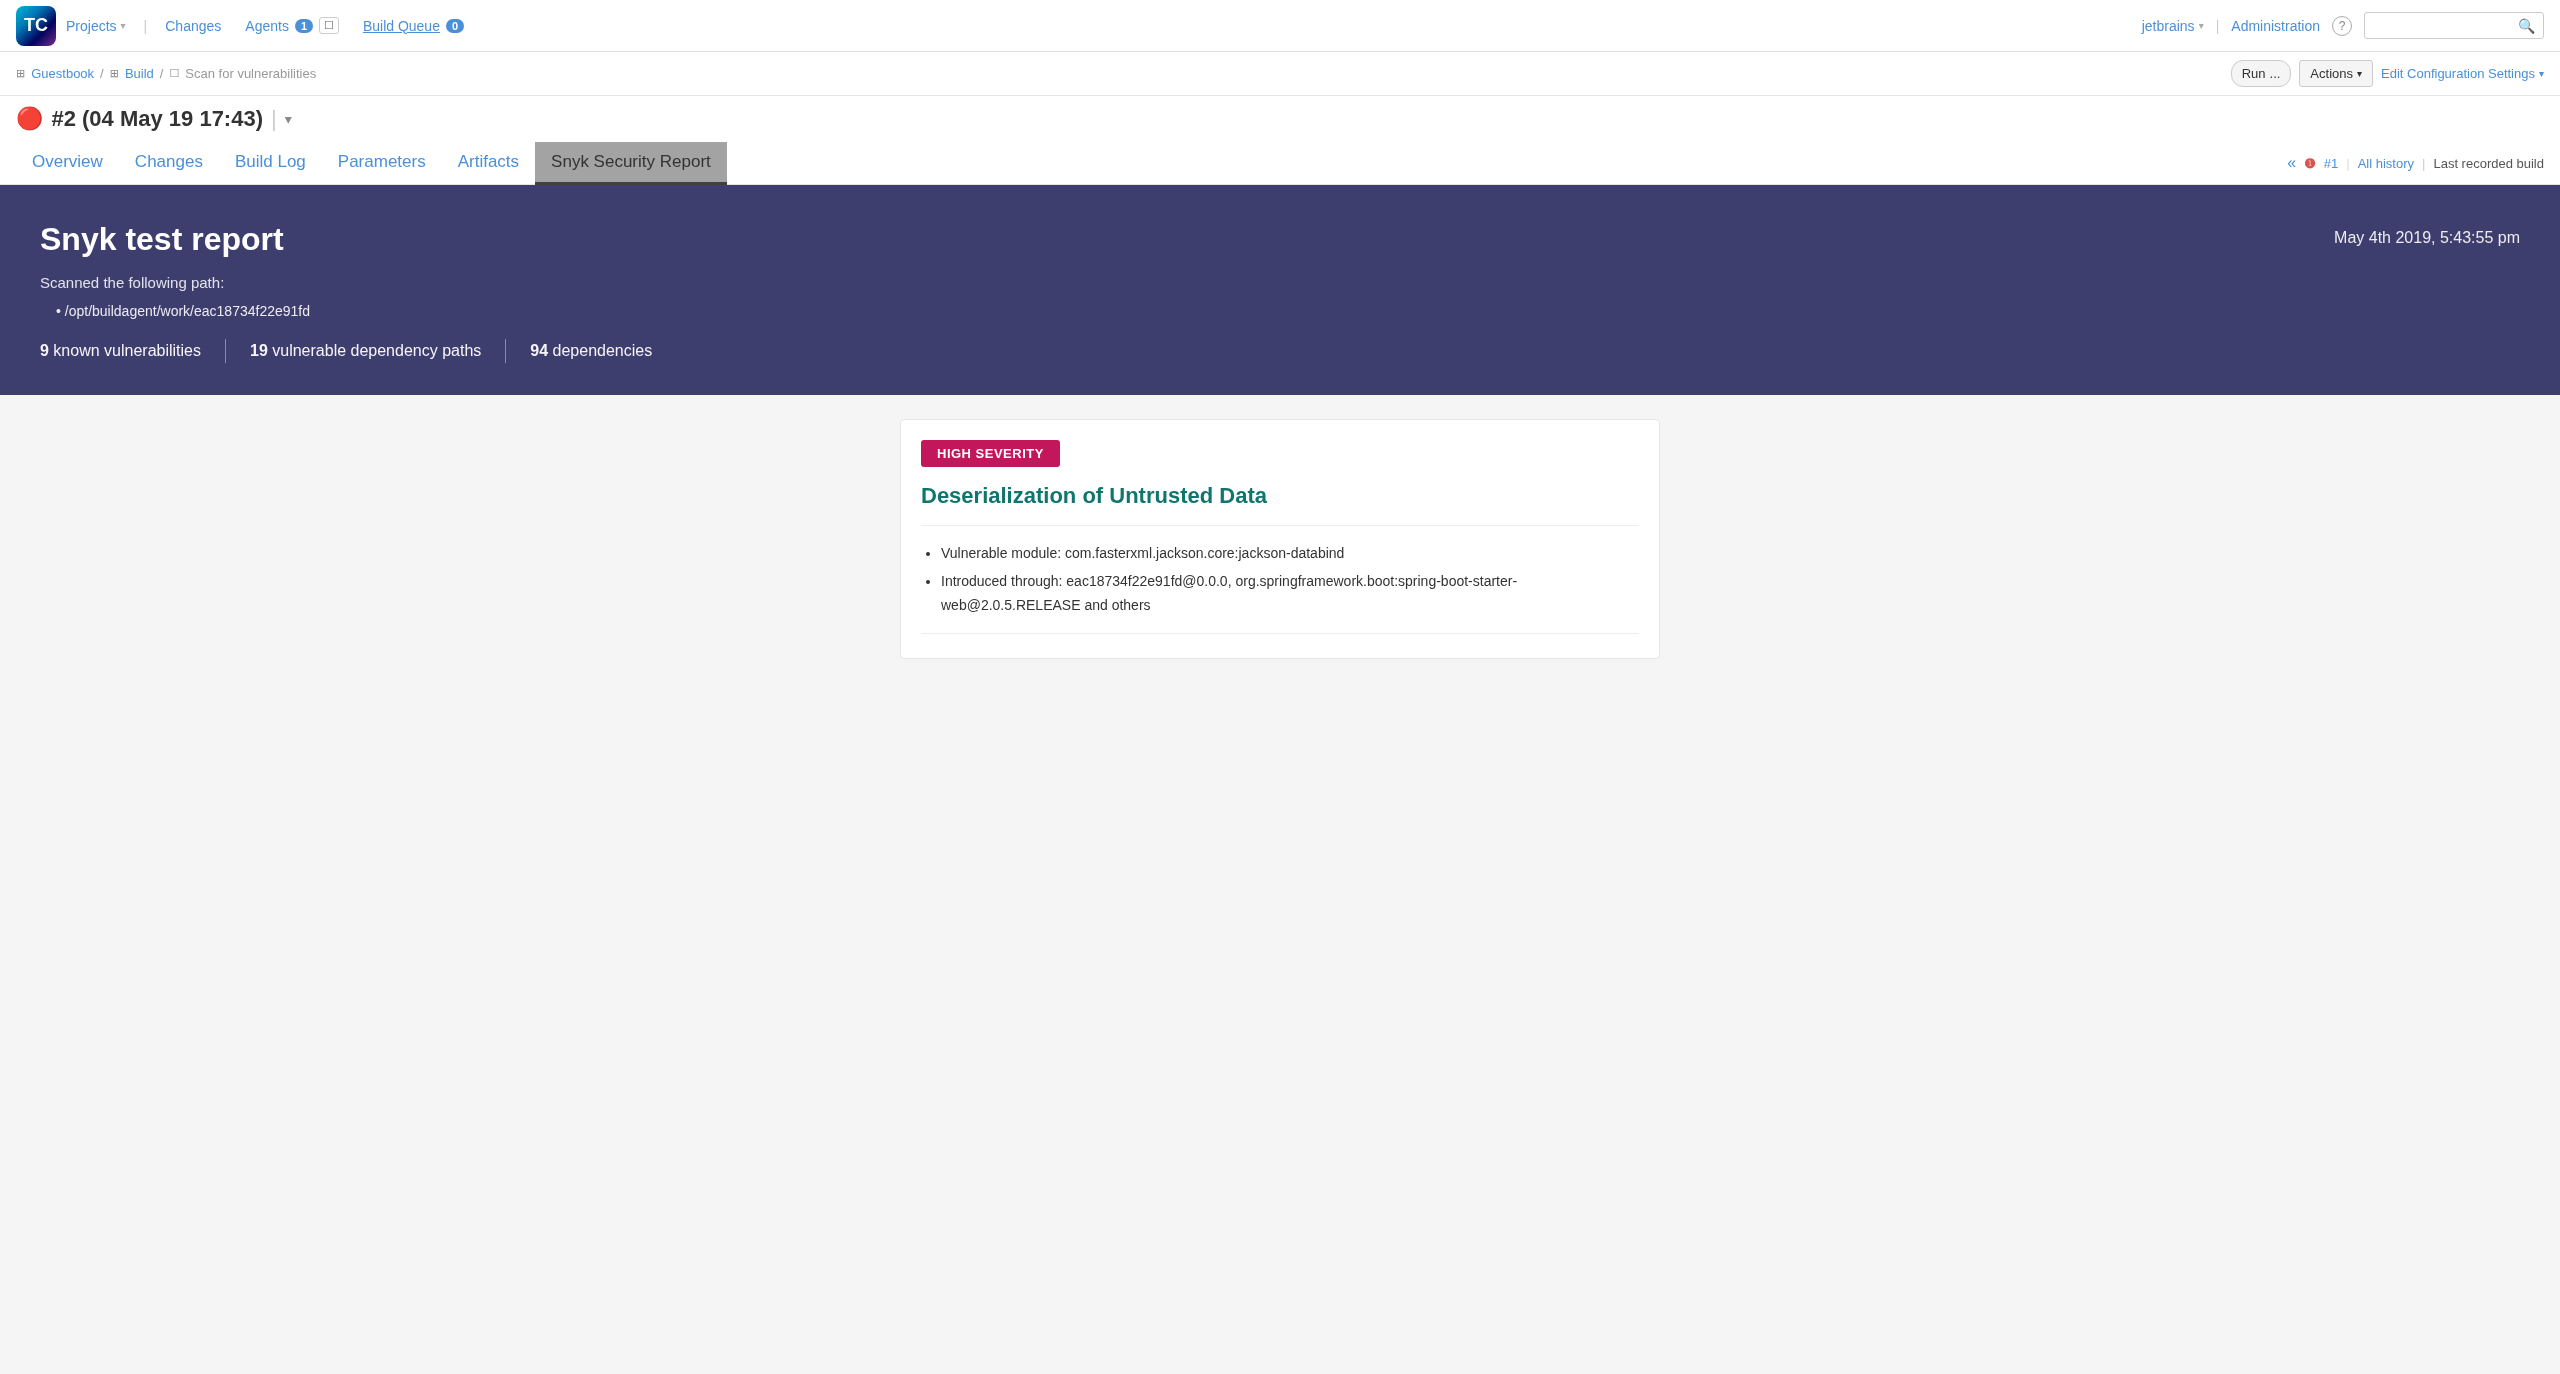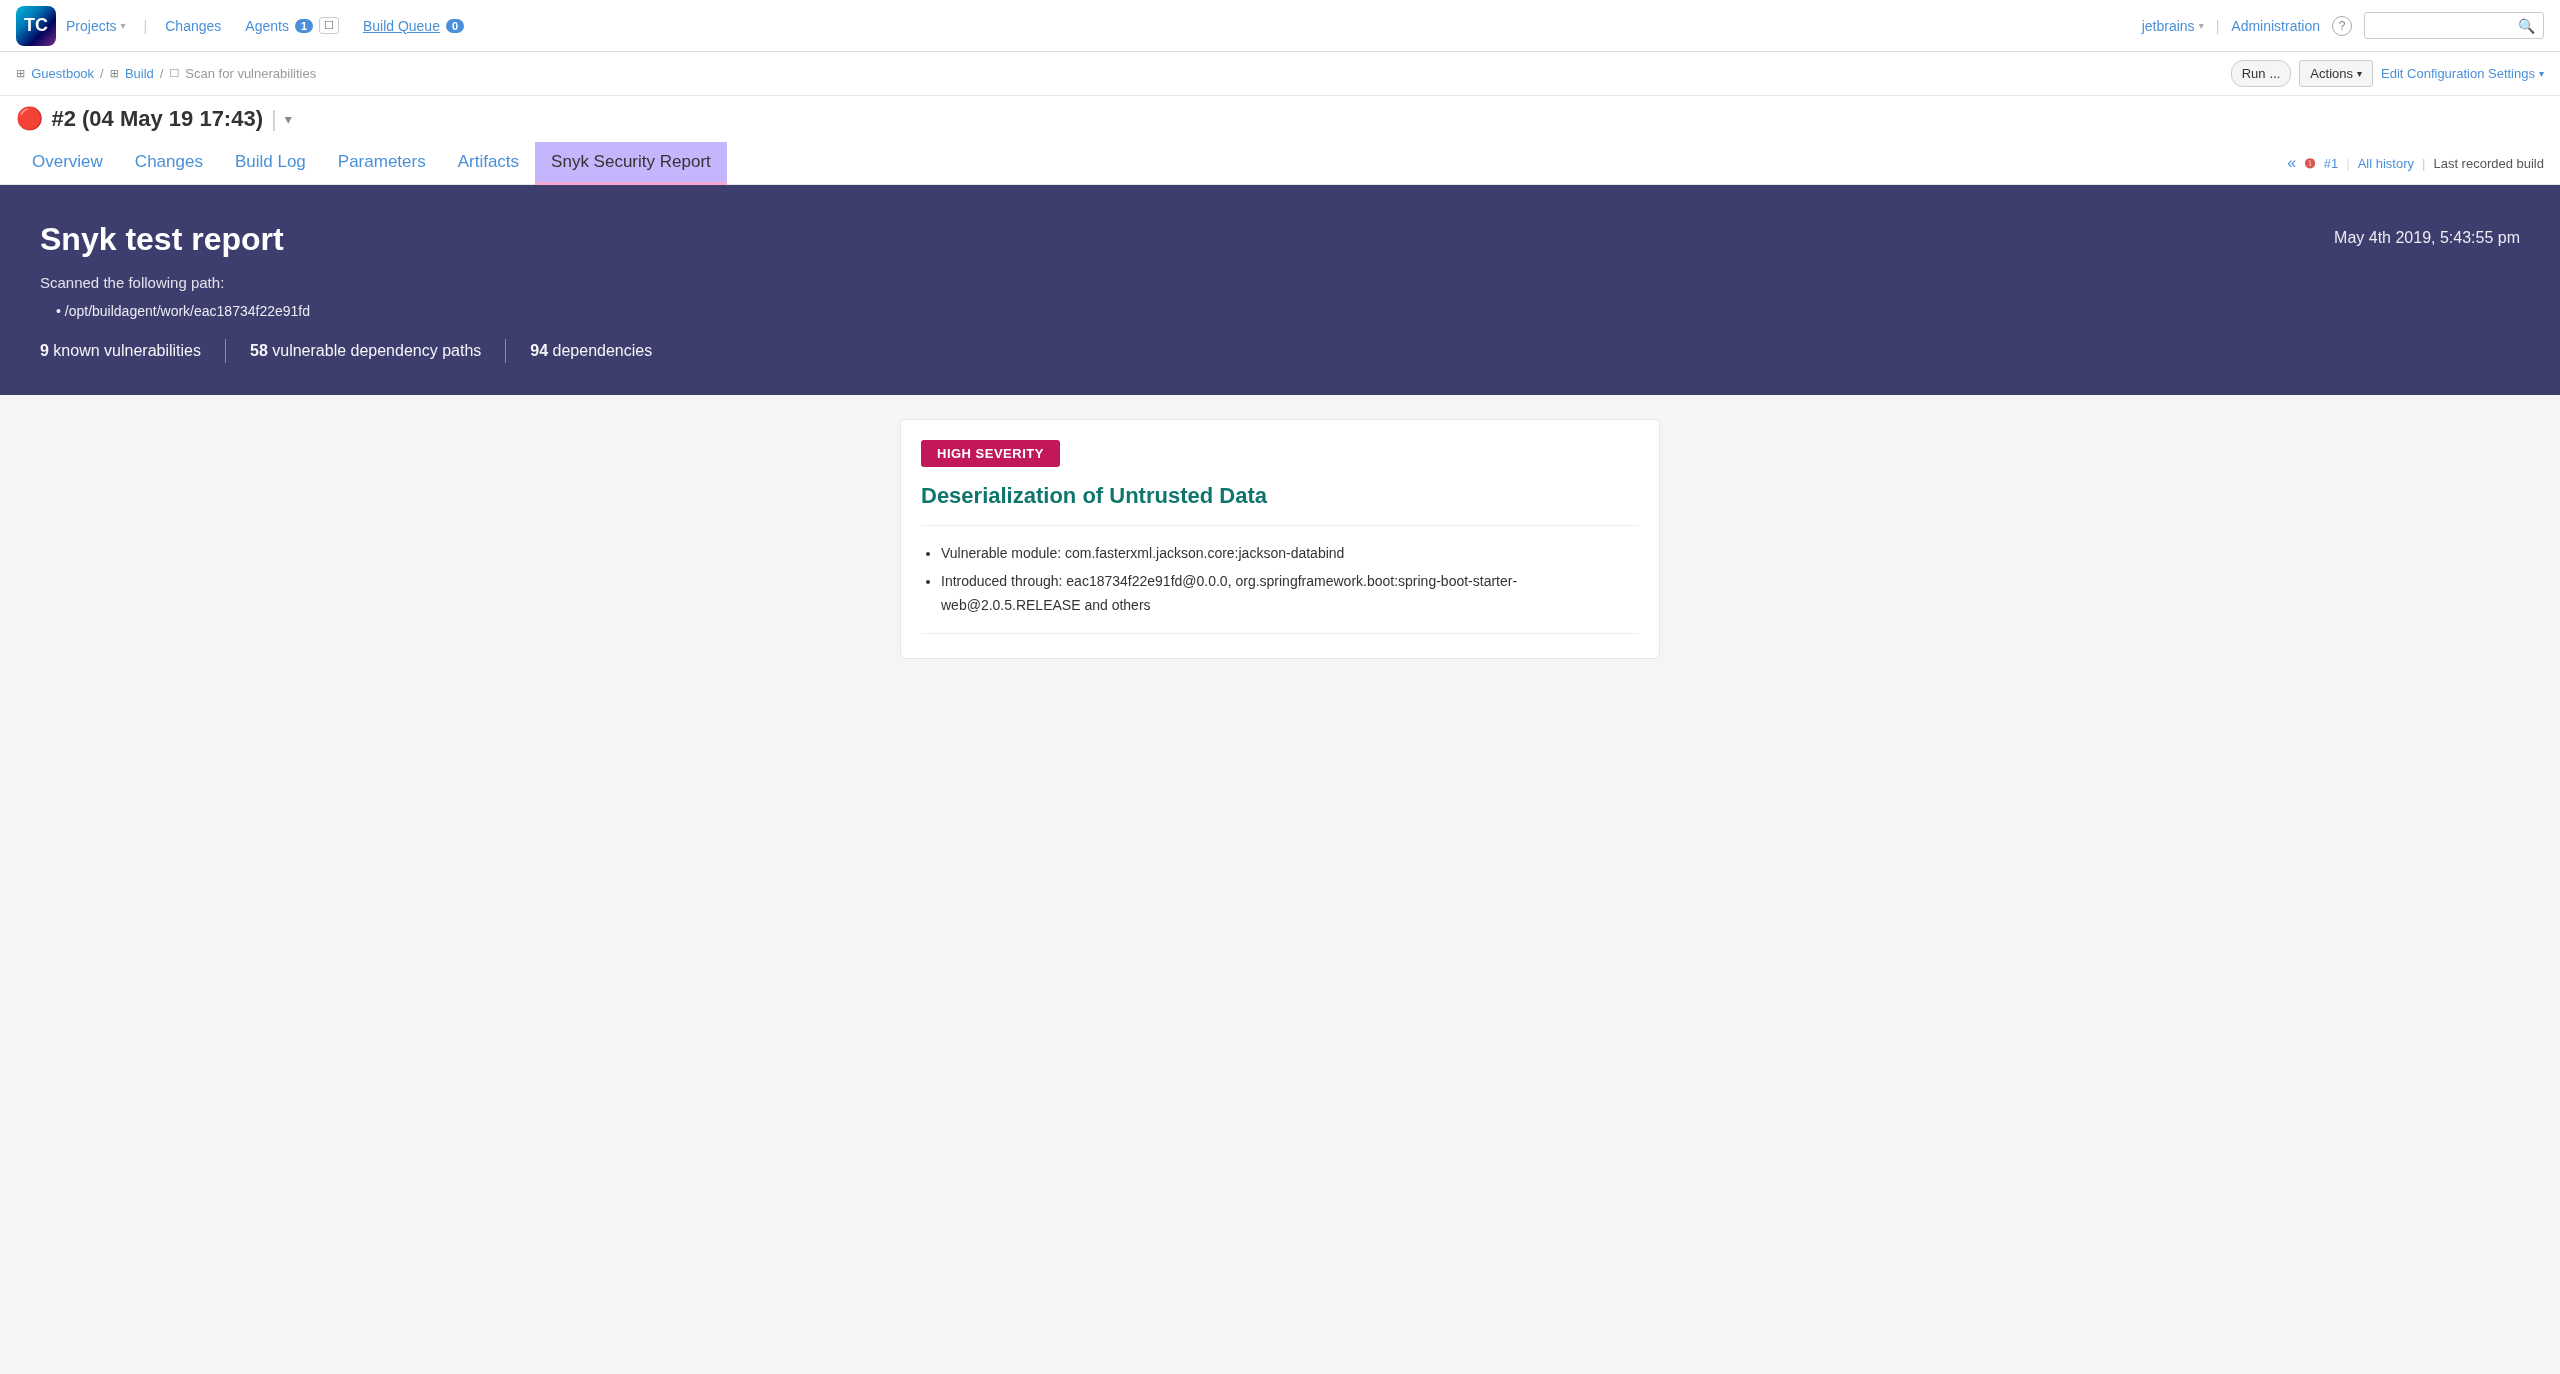--- a/index.html
+++ b/index.html
@@ -71,21 +71,21 @@
     
     .tabs-bar {
       background: #fff; display: flex; align-items: center; border-bottom: 1px solid #ddd;
       padding: 0 16px;
     }
     .tab {
       padding: 10px 16px; font-size: 17px; color: #4a90d9; cursor: pointer;
       border-bottom: 3px solid transparent; margin-bottom: -1px; text-decoration: none;
     }
     .tab.active {
-      color: #333; border-bottom: 3px solid #f9a8d4; font-weight: 500; background: #c4b5fd;
+      color: #333; border-bottom: 3px solid #404040; font-weight: 500; background: #a3a3a3;
     }
     .tab-history-nav { display: flex; align-items: center; gap: 8px; margin-left: auto; font-size: 13px; }
     .tab-history-nav a { color: #4a90d9; text-decoration: none; }
     .tab-history-nav .error-badge { color: #d9534f; font-weight: bold; }
     .tab-history-nav .separator { color: #ddd; }
 
     
     .snyk-header {
       background: #3d3d6e;
       padding: 36px 40px 32px;
@@ -251,21 +251,21 @@
     <div class="snyk-path">
       <span>• </span>
       <span>/opt/buildagent/work/eac18734f22e91fd</span>
     </div>
     <div class="snyk-stats">
       <span class="snyk-stat">
         <strong>9</strong>&nbsp;<span>known vulnerabilities</span>
       </span>
       <span class="snyk-divider"></span>
       <span class="snyk-stat">
-        <strong>58</strong>&nbsp;<span>vulnerable dependency paths</span>
+        <strong>19</strong>&nbsp;<span>vulnerable dependency paths</span>
       </span>
       <span class="snyk-divider"></span>
       <span class="snyk-stat">
         <strong>94</strong>&nbsp;<span>dependencies</span>
       </span>
     </div>
   </div>
   <div class="snyk-date">May 4th 2019, 5:43:55 pm</div>
 </div>
 

